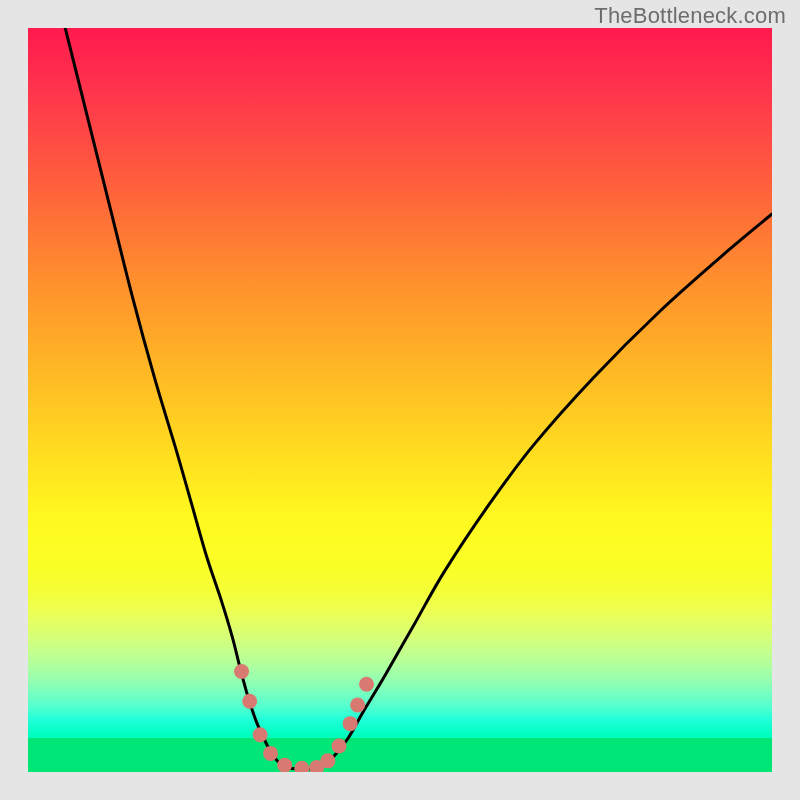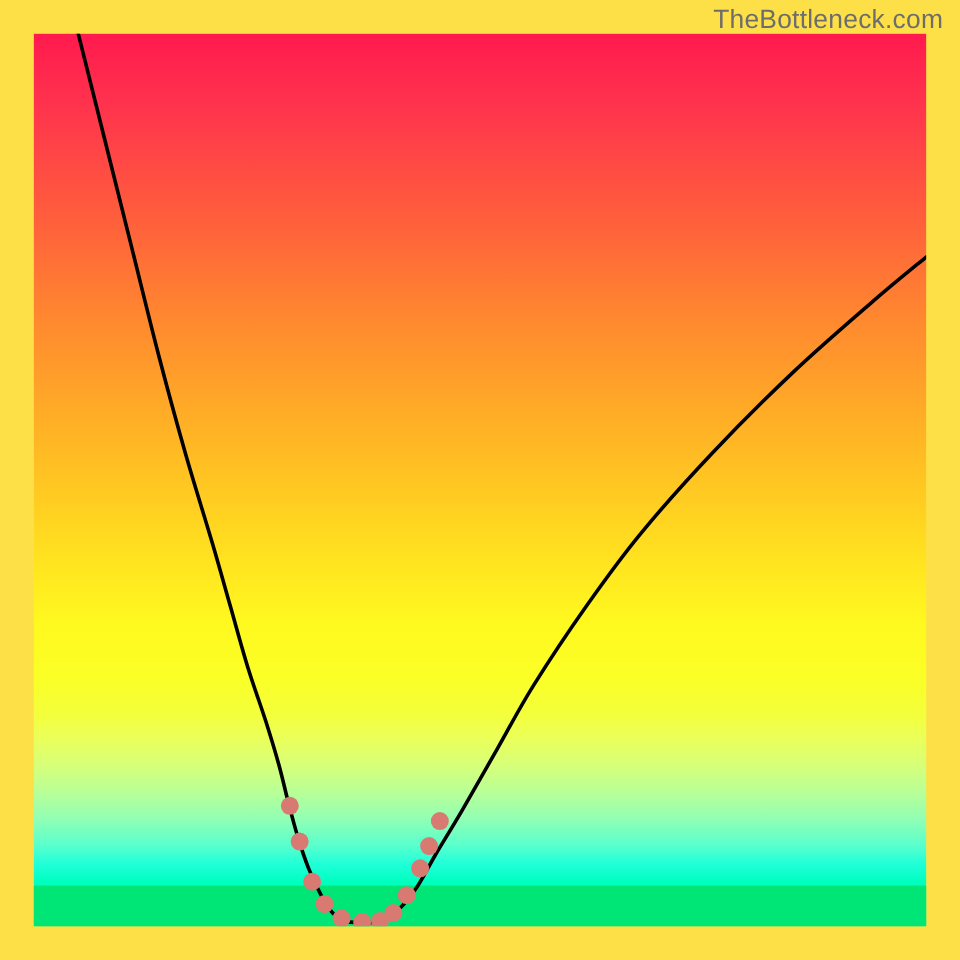--- a/index.html
+++ b/index.html
@@ -10,21 +10,21 @@
     background: #000;
     overflow: hidden;
     font-family: Arial, Helvetica, sans-serif;
   }
   .frame {
     position: absolute;
     left: 0;
     top: 0;
     width: 800px;
     height: 800px;
-    background: #fde047;
+    background: #e5e5e5;
   }
   .plot-area {
     position: absolute;
     left: 28px;
     top: 28px;
     width: 744px;
     height: 744px;
     overflow: hidden;
   }
   .gradient-bg {

